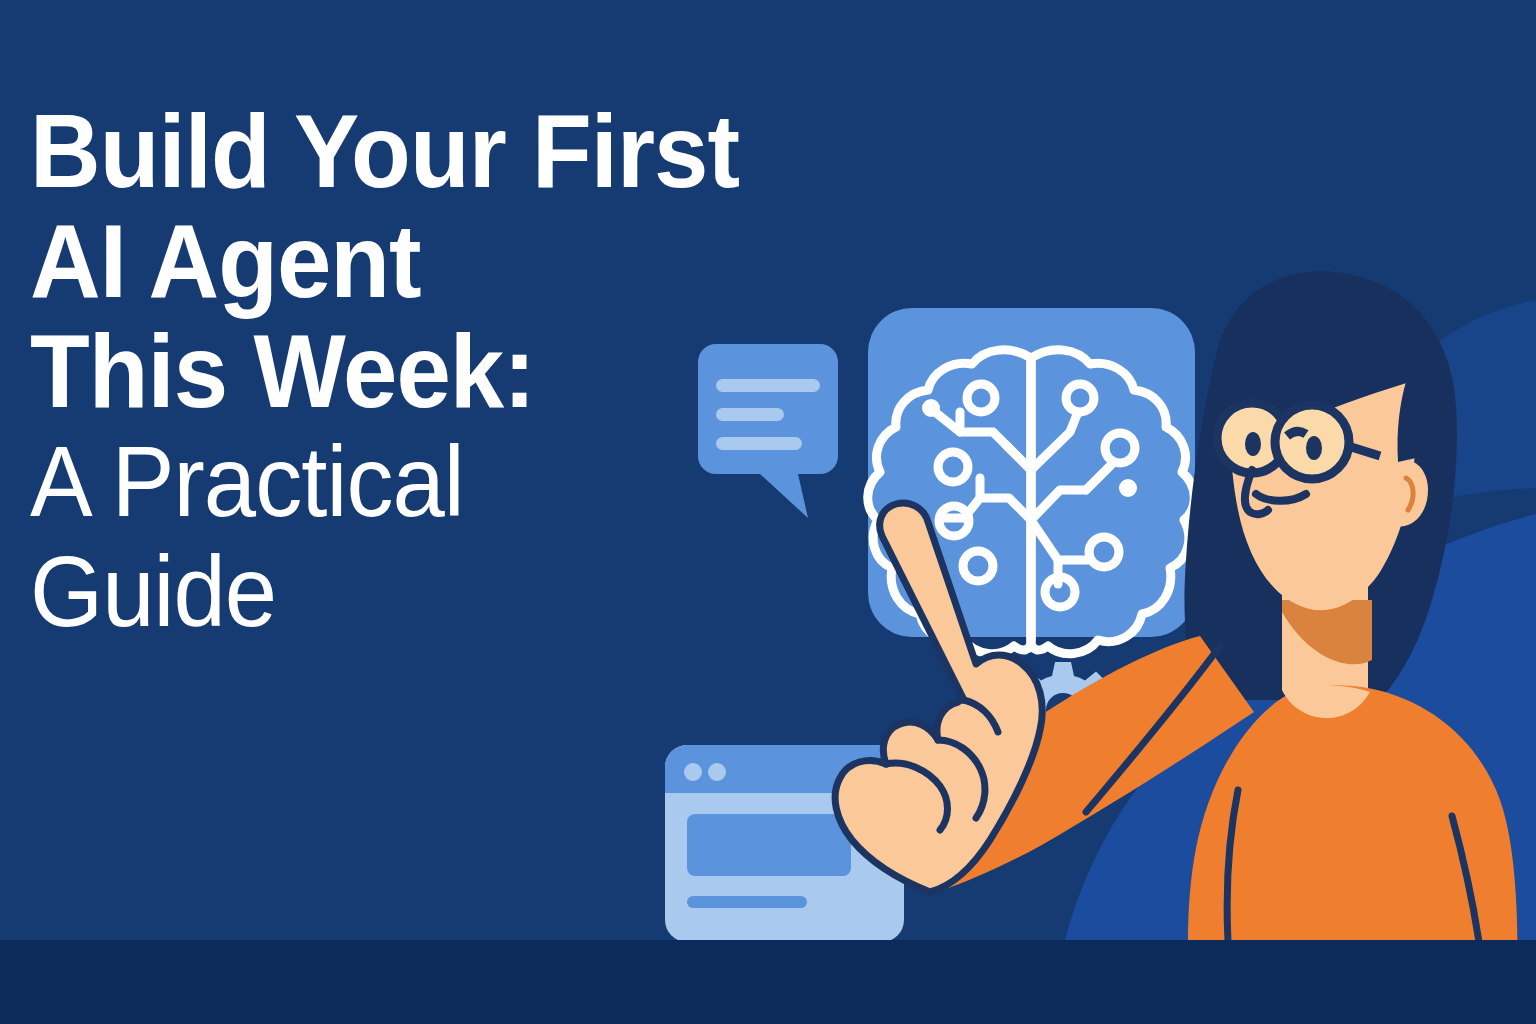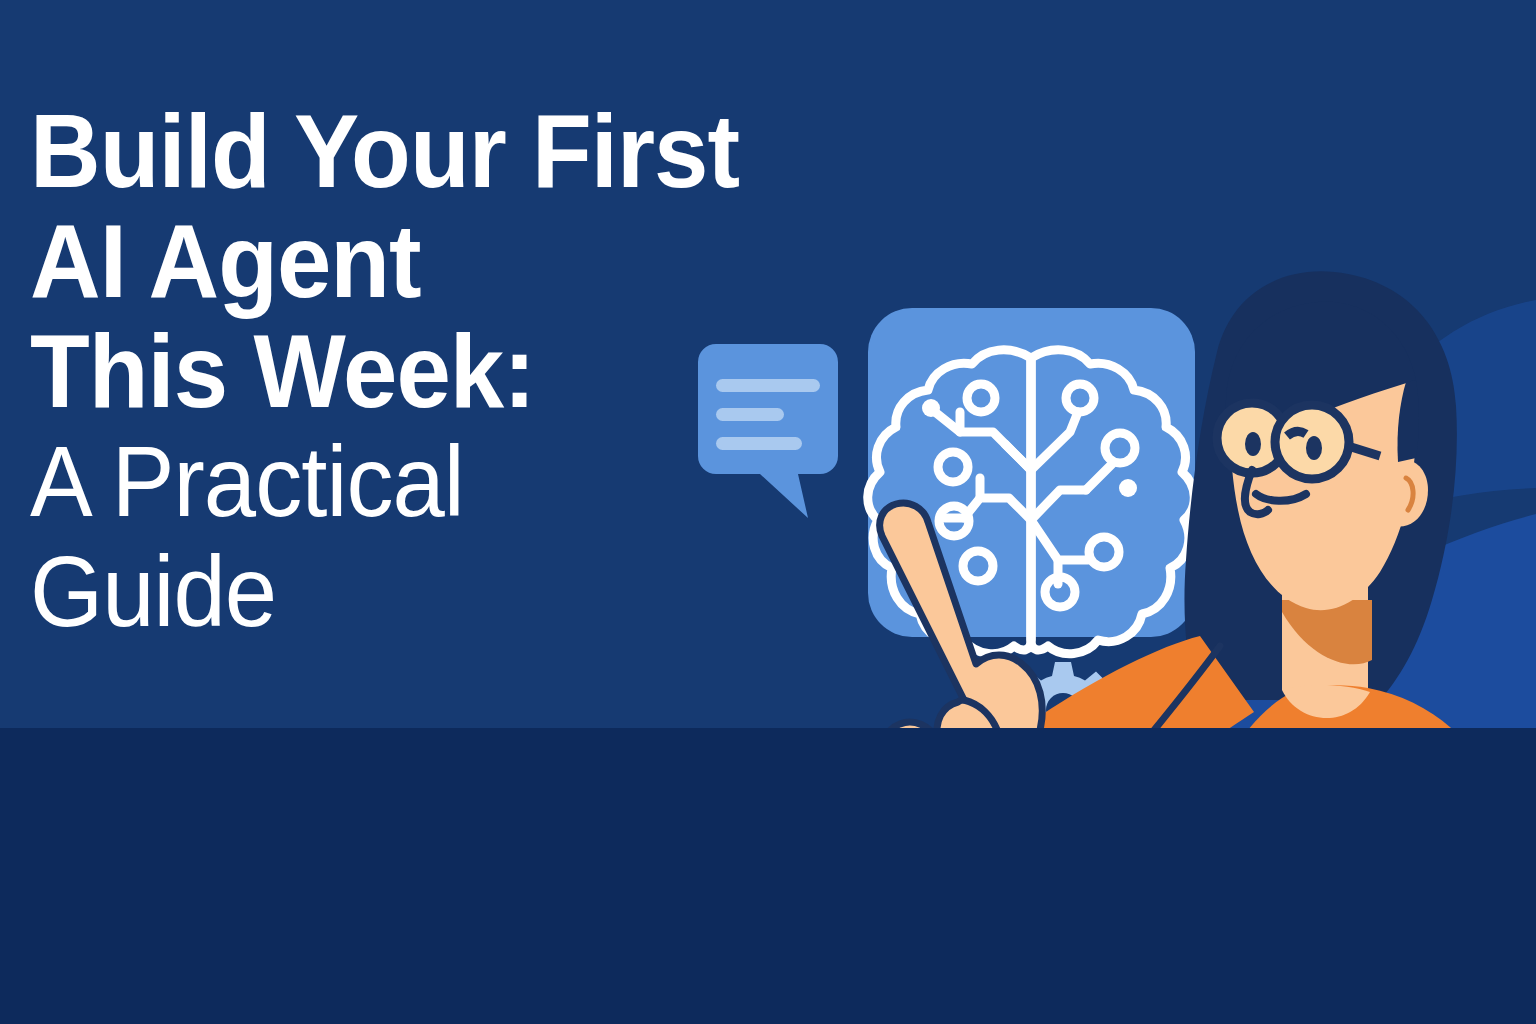--- a/index.html
+++ b/index.html
@@ -3,21 +3,21 @@
 <meta charset="utf-8">
 <style>
   html, body {
     margin: 0;
     padding: 0;
     background: #0d2a5c;
   }
   #stage {
     position: relative;
     width: 1536px;
-    height: 728px;
+    height: 940px;
     overflow: hidden;
     background: #163a72;
     font-family: "Liberation Sans", sans-serif;
   }
   #bg-svg, #art-svg {
     position: absolute;
     left: 0;
     top: 0;
     width: 1536px;
     height: 1024px;

